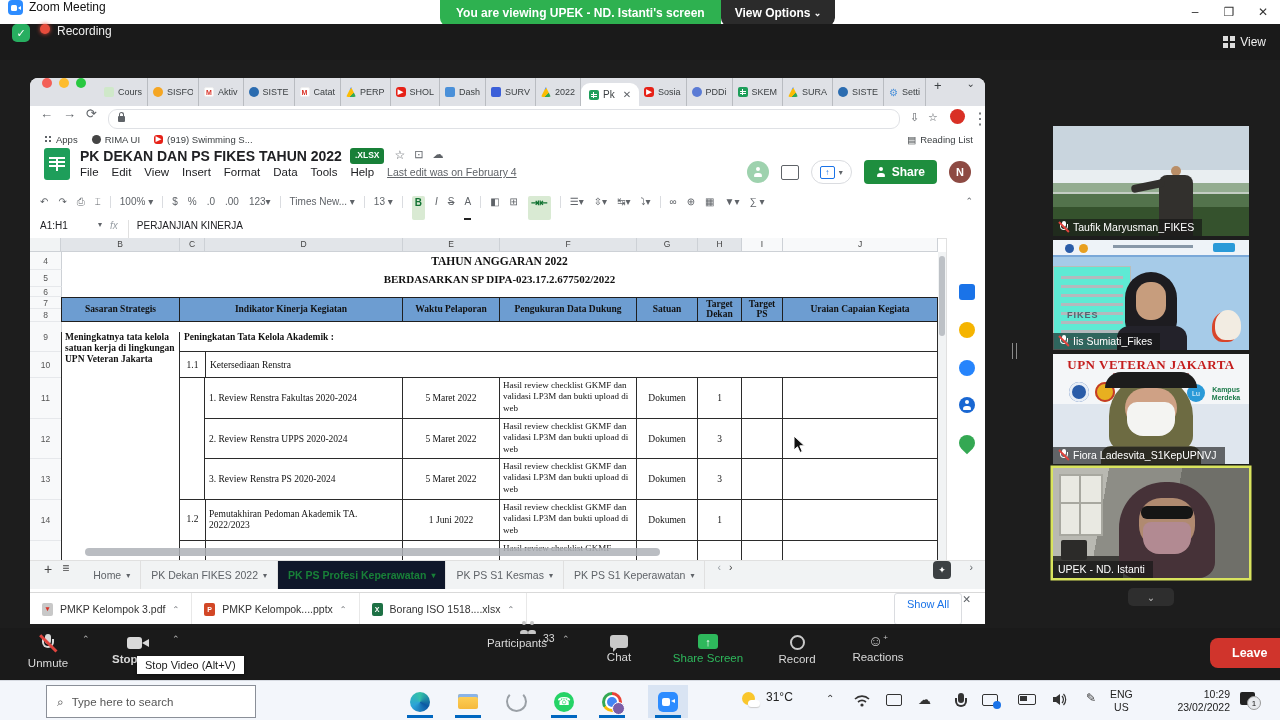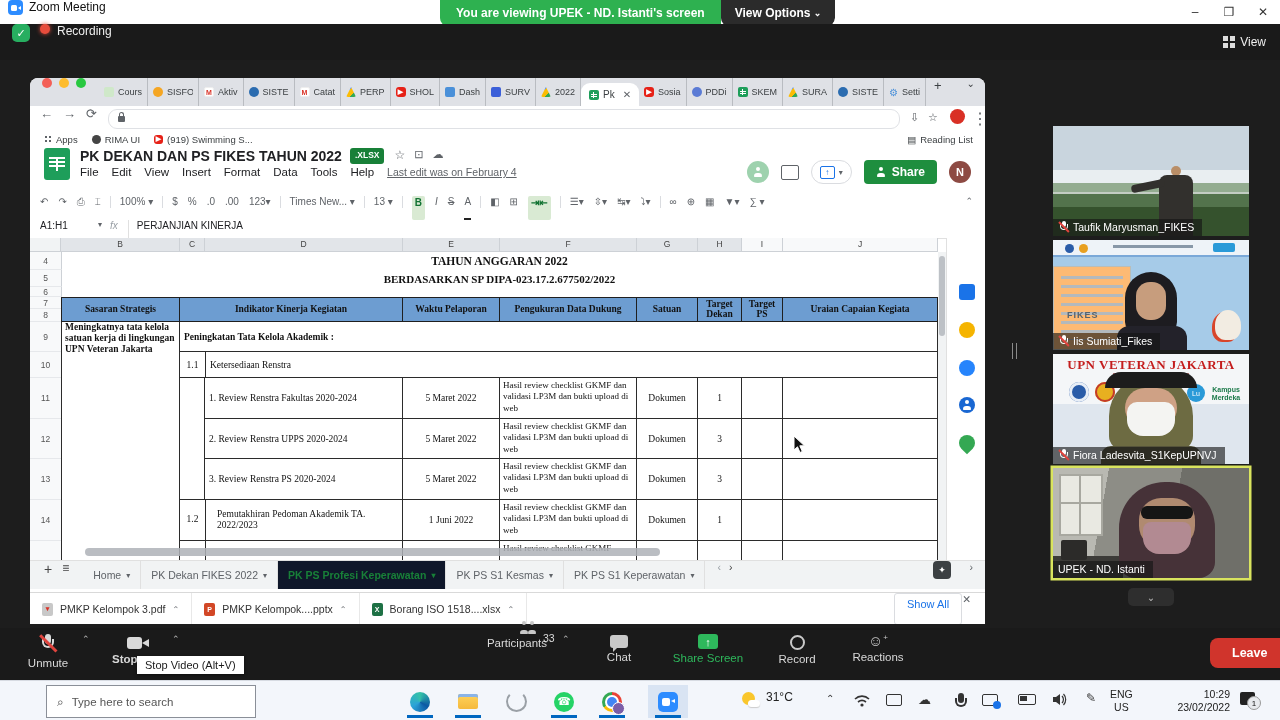--- a/index.html
+++ b/index.html
@@ -385,21 +385,21 @@
 
     <div class="cell thc cB" style="top:45px;height:25px;border-left:1px solid #1f1f1f">Sasaran Strategis</div>
     <div class="cell thc" style="left:150px;width:223px;top:45px;height:25px">Indikator Kinerja Kegiatan</div>
     <div class="cell thc cE" style="top:45px;height:25px">Waktu Pelaporan</div>
     <div class="cell thc cF" style="top:45px;height:25px">Pengukuran Data Dukung</div>
     <div class="cell thc cG" style="top:45px;height:25px">Satuan</div>
     <div class="cell thc cH" style="top:45px;height:25px">Target Dekan</div>
     <div class="cell thc cI" style="top:45px;height:25px">Target PS</div>
     <div class="cell thc cJ" style="top:45px;height:25px">Uraian Capaian Kegiata</div>
 
-    <div class="cell cB bl br" style="top:70px;height:238px;font-weight:bold;padding:0 3px;line-height:1.15">Meningkatnya tata kelola satuan kerja di lingkungan UPN Veteran Jakarta</div>
+    <div class="cell cB bl br" style="top:80px;height:238px;font-weight:bold;padding:0 3px;line-height:1.15">Meningkatnya tata kelola satuan kerja di lingkungan UPN Veteran Jakarta</div>
 
     <div class="cell ml bb br" style="left:150px;width:758px;top:70px;height:30px;font-weight:bold">Peningkatan Tata Kelola Akademik :</div>
 
     <div class="cell ctr cC bb" style="top:100px;height:26px">1.1</div>
     <div class="cell ml bb br bl" style="left:175px;width:733px;top:100px;height:26px">Ketersediaan Renstra</div>
 
     <div class="cell cC" style="top:126px;height:122px;border-right:1px solid #2b2b2b;border-bottom:1px solid #2b2b2b"></div>
     <div class="cell ctr cC bb" style="top:248px;height:41px;line-height:1">1.2</div>
 
     <div class="cell ml cD bb br" style="top:126px;height:41px">1. Review Renstra Fakultas 2020-2024</div>
@@ -419,21 +419,21 @@
     <div class="cell cJ bb br" style="top:167px;height:40px"></div>
 
     <div class="cell ml cD bb br" style="top:207px;height:41px">3. Review Renstra PS 2020-2024</div>
     <div class="cell ctr cE bb br" style="top:207px;height:41px">5 Maret 2022</div>
     <div class="cell cF bb br" style="top:207px;height:41px;padding:2px 3px;font-size:9px;line-height:1.25">Hasil review checklist GKMF dan validasi LP3M dan bukti upload di web</div>
     <div class="cell ctr cG bb br" style="top:207px;height:41px">Dokumen</div>
     <div class="cell ctr cH bb br" style="top:207px;height:41px">3</div>
     <div class="cell cI bb br" style="top:207px;height:41px"></div>
     <div class="cell cJ bb br" style="top:207px;height:41px"></div>
 
-    <div class="cell cD bb br bl" style="top:248px;height:41px;padding:2px 11px;line-height:1.2;display:flex;align-items:center">Pemutakhiran Pedoman Akademik TA. 2022/2023</div>
+    <div class="cell cD bb br bl" style="top:248px;height:41px;padding:2px 3px;line-height:1.2;display:flex;align-items:center">Pemutakhiran Pedoman Akademik TA. 2022/2023</div>
     <div class="cell ctr cE bb br" style="top:248px;height:41px">1 Juni 2022</div>
     <div class="cell cF bb br" style="top:248px;height:41px;padding:2px 3px;font-size:9px;line-height:1.25">Hasil review checklist GKMF dan validasi LP3M dan bukti upload di web</div>
     <div class="cell ctr cG bb br" style="top:248px;height:41px">Dokumen</div>
     <div class="cell ctr cH bb br" style="top:248px;height:41px">1</div>
     <div class="cell cI bb br" style="top:248px;height:41px"></div>
     <div class="cell cJ bb br" style="top:248px;height:41px"></div>
 
     <div class="cell cD br bl" style="top:289px;height:19px"></div>
     <div class="cell cE br" style="top:289px;height:19px"></div>
     <div class="cell cF br" style="top:289px;height:19px;padding:2px 3px;font-size:9px">Hasil review checklist GKMF</div>
@@ -529,21 +529,21 @@
 </div>
 
 <div class="a tile" style="top:240px">
   <div style="position:absolute;inset:0;background:#a6cbe8"></div>
   <div style="position:absolute;left:0;top:0;width:100%;height:15px;background:#eef3f8;border-bottom:2px solid #7aa8d8">
     <span style="position:absolute;left:12px;top:4px;width:9px;height:9px;border-radius:50%;background:#2a5ca8"></span>
     <span style="position:absolute;left:26px;top:4px;width:9px;height:9px;border-radius:50%;background:#e8a020"></span>
     <span style="position:absolute;left:60px;top:5px;width:80px;height:3px;background:#8898a8"></span>
     <span style="position:absolute;right:14px;top:3px;width:22px;height:9px;border-radius:2px;background:#2a9ad8"></span>
   </div>
-  <div style="position:absolute;left:0;top:26px;width:78px;height:84px;background:#fdba74;box-shadow:inset 0 0 0 1px #b9bdb9">
+  <div style="position:absolute;left:0;top:26px;width:78px;height:84px;background:#5eead4;box-shadow:inset 0 0 0 1px #b9bdb9">
     <div style="position:absolute;inset:10px 8px;background:repeating-linear-gradient(#b3b9bd 0 3px,transparent 3px 9px)"></div>
     <span style="position:absolute;left:14px;top:44px;color:#55636f;font-size:9px;font-weight:bold;letter-spacing:1px">FIKES</span>
   </div>
   <div style="position:absolute;left:72px;top:32px;width:52px;height:60px;border-radius:26px 26px 10px 10px;background:#1d1c20"></div>
   <div style="position:absolute;left:83px;top:42px;width:30px;height:38px;border-radius:14px;background:#c79d7d"></div>
   <div style="position:absolute;left:64px;top:86px;width:70px;height:24px;border-radius:12px 12px 0 0;background:#23222a"></div>
   <div style="position:absolute;right:8px;bottom:10px;width:26px;height:30px;border-radius:50% 50% 40% 40%;background:#f2ece2;box-shadow:-3px 2px 0 #d8452a"></div>
   <div class="namebar">
     <span class="mic">
         <span class="slash"></span>

